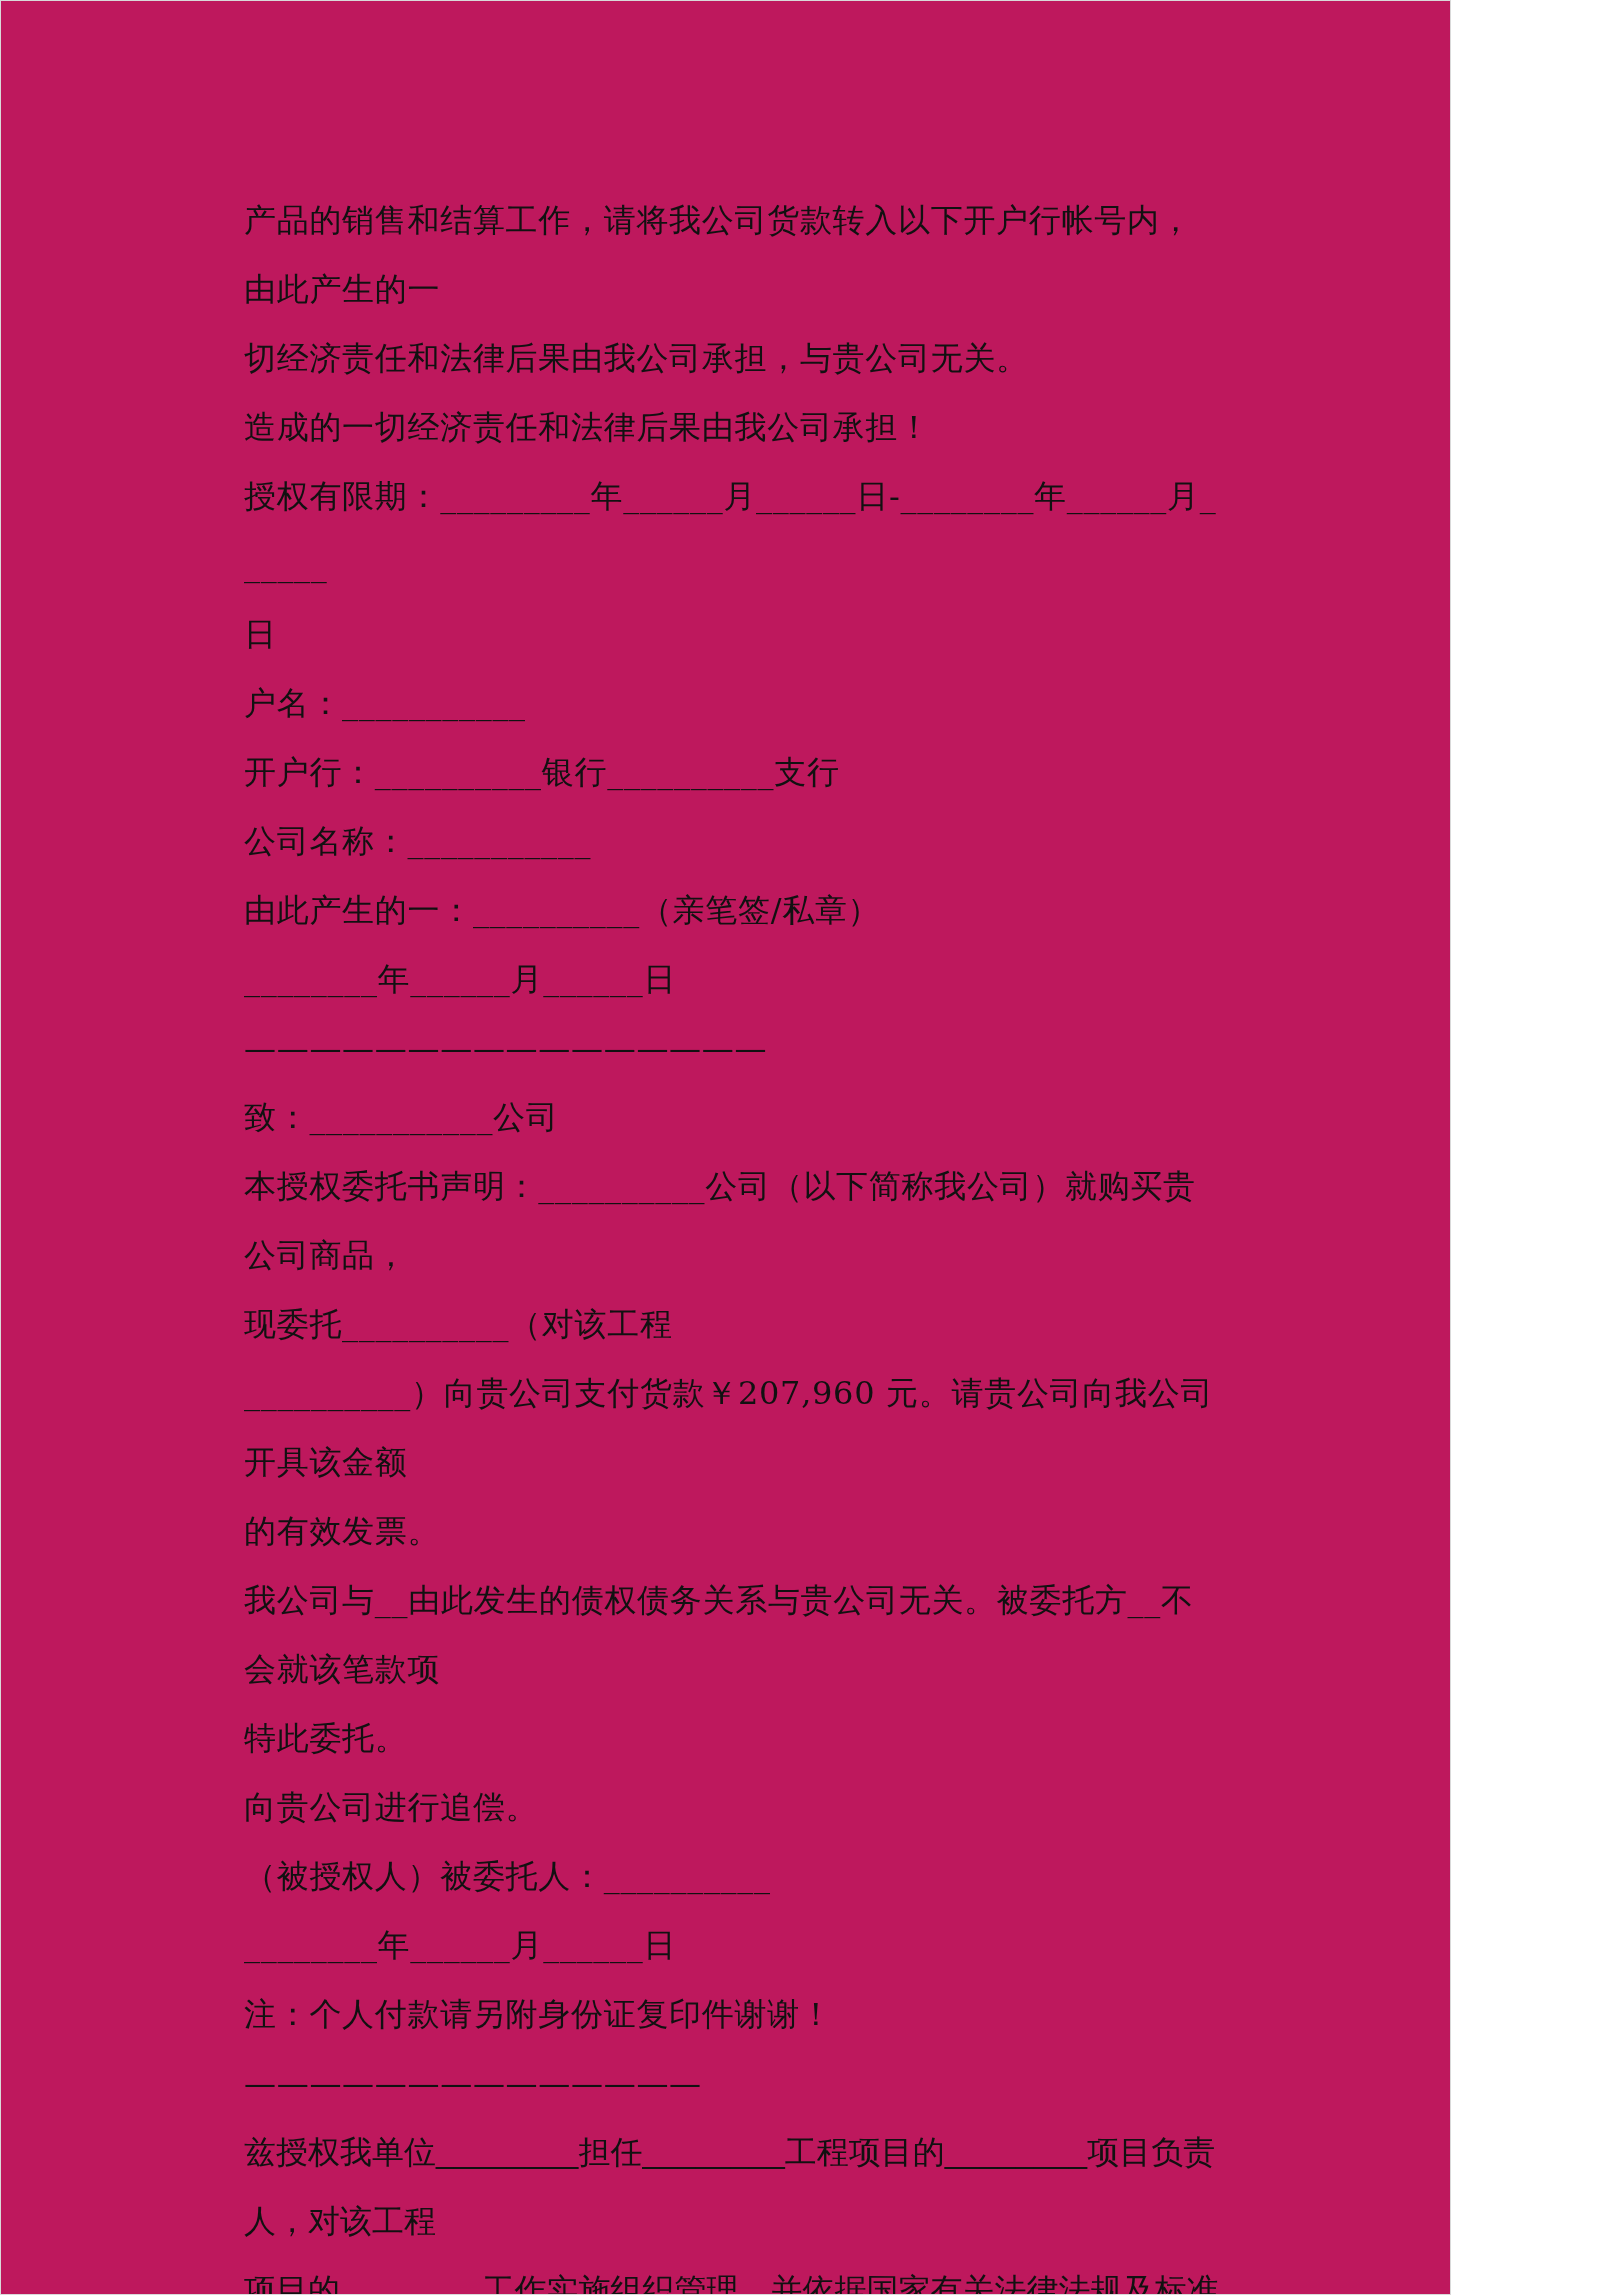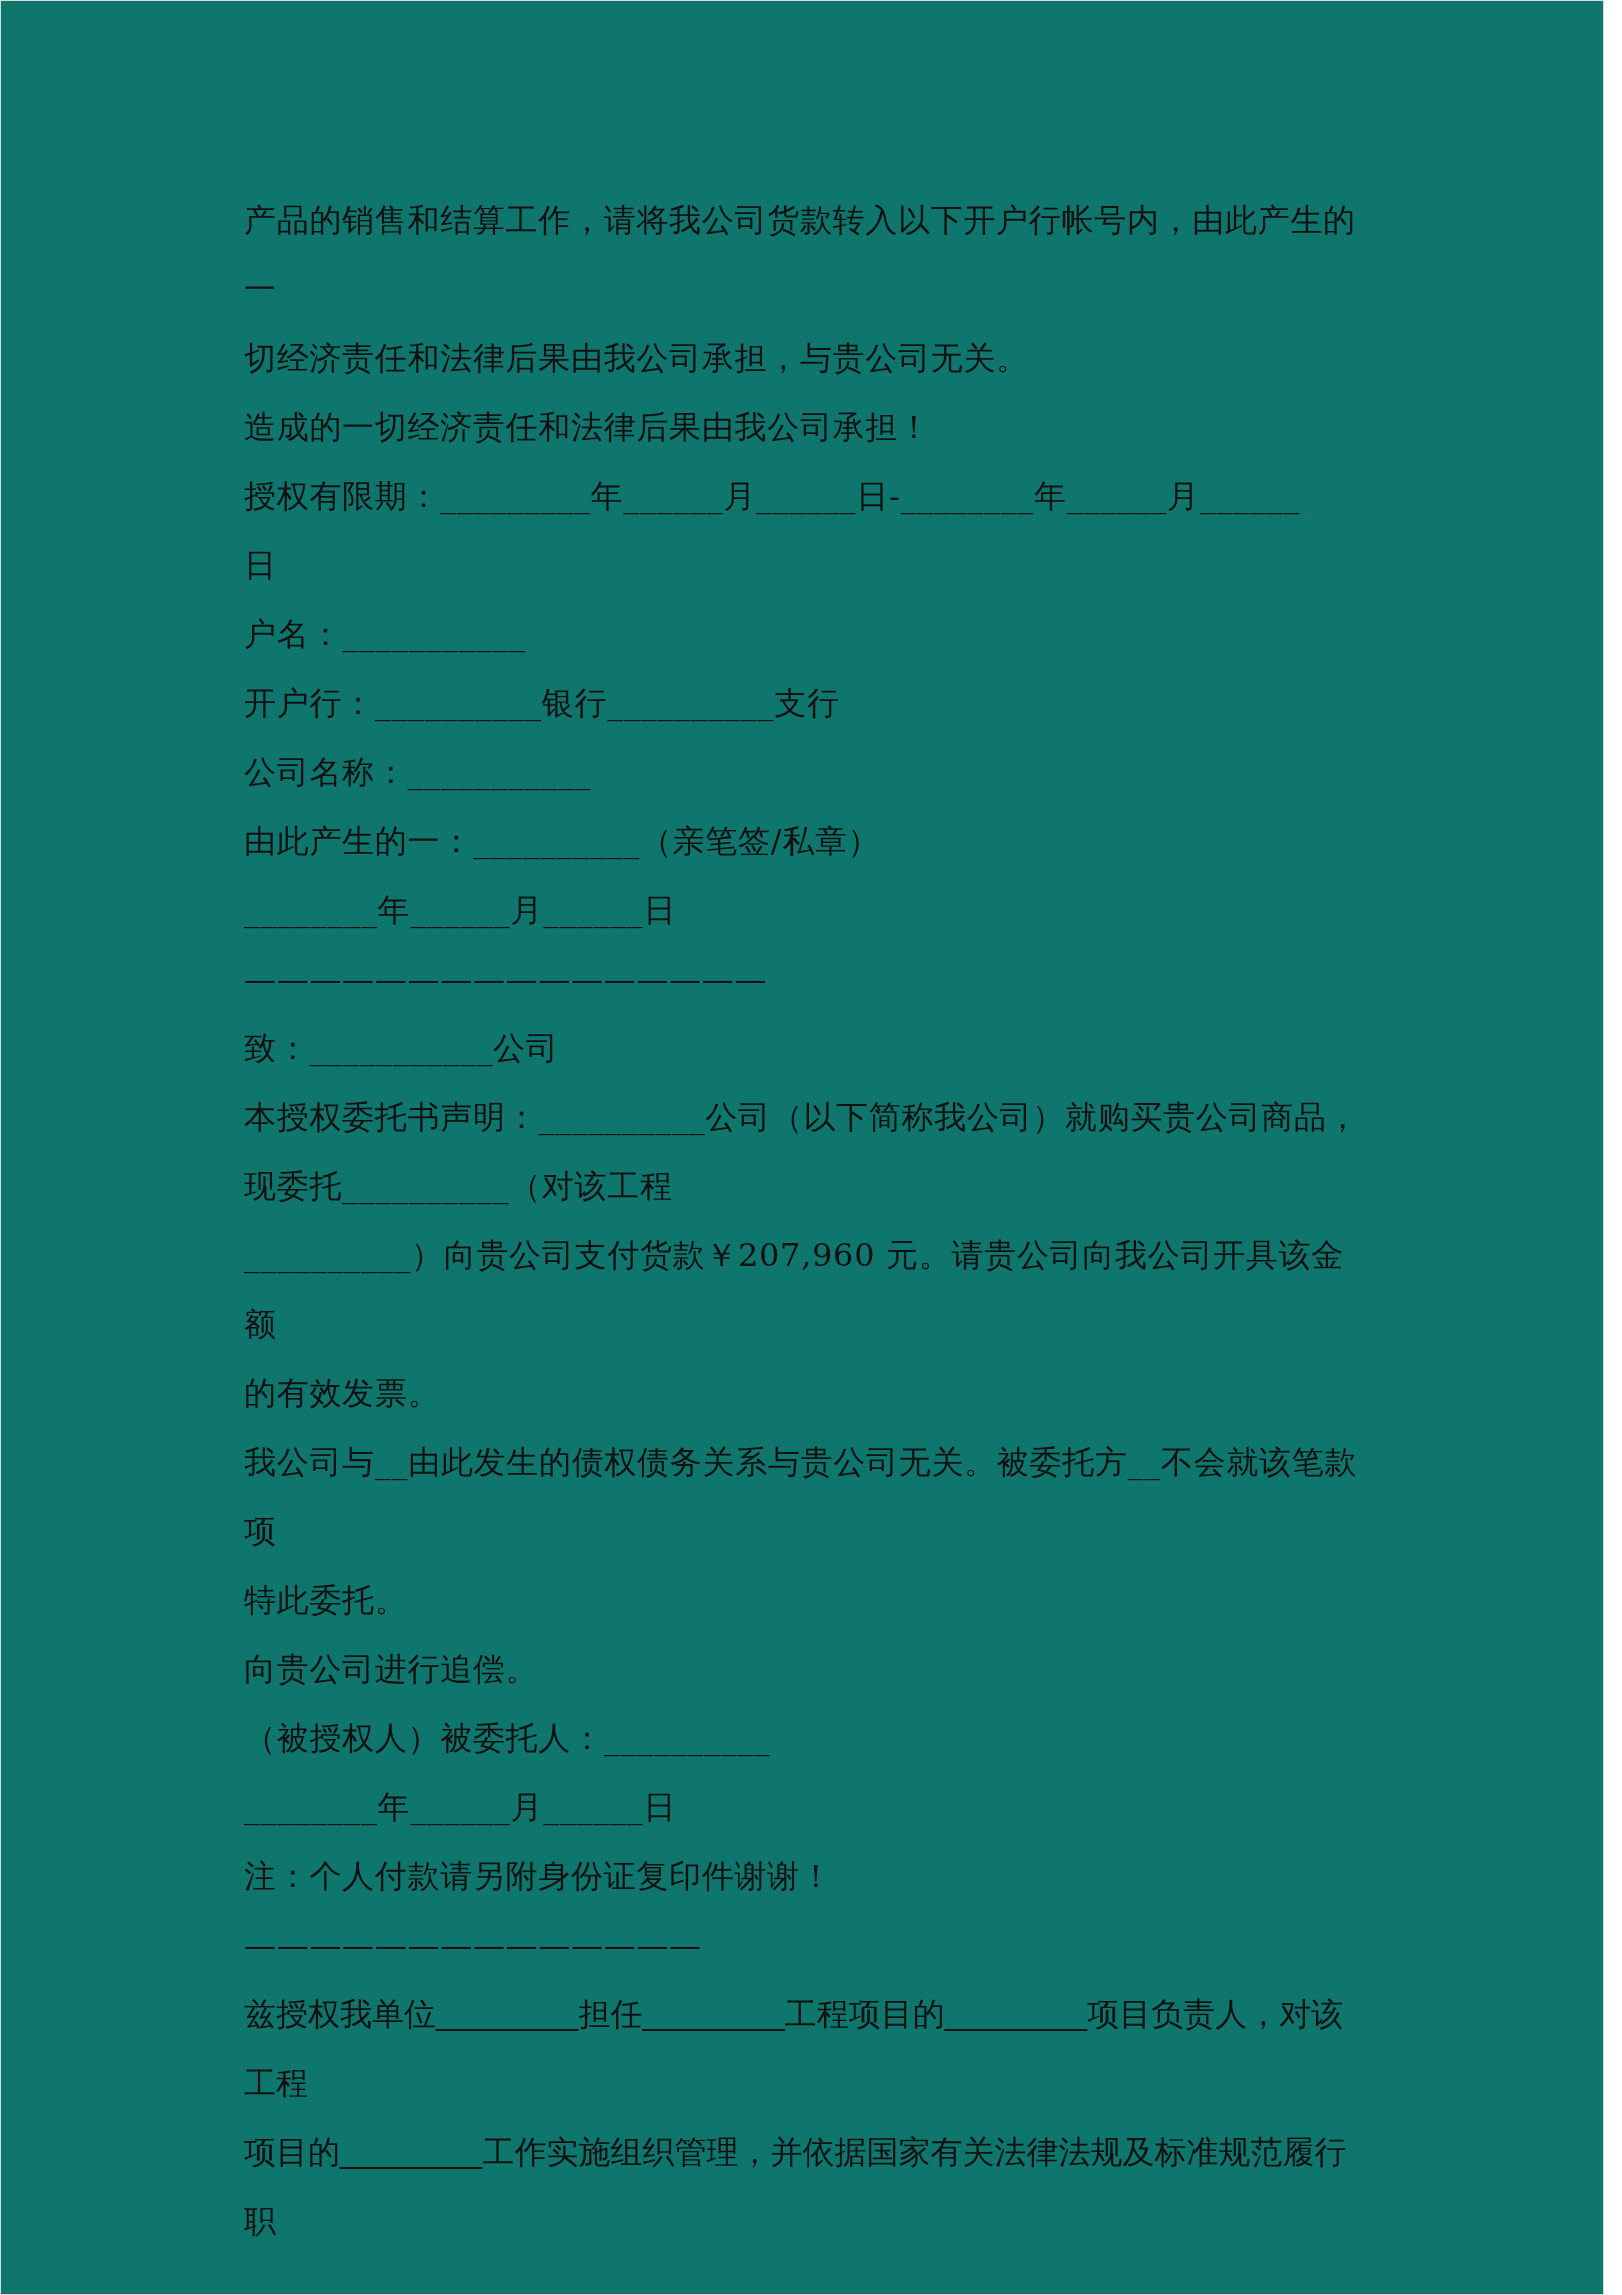--- a/index.html
+++ b/index.html
@@ -2,23 +2,23 @@
 <html style="font-size:10.5px"><head>
 <meta charset="utf-8">
 <style>
   html, body {
     margin: 0;
     padding: 0;
     background: #ffffff;
   }
   .page {
     position: relative;
-    width: 1604px;
+    width: 1451px;
     height: 2295px;
-    background: #0f766e;
+    background: #be185d;
     box-sizing: border-box;
     border: 0.7px solid #d9d9d9;
     overflow: hidden;
   }
   .doc-body {
     position: absolute;
     top: 185px;
     left: 243px;
     right: 229px;
     color: #111111;

